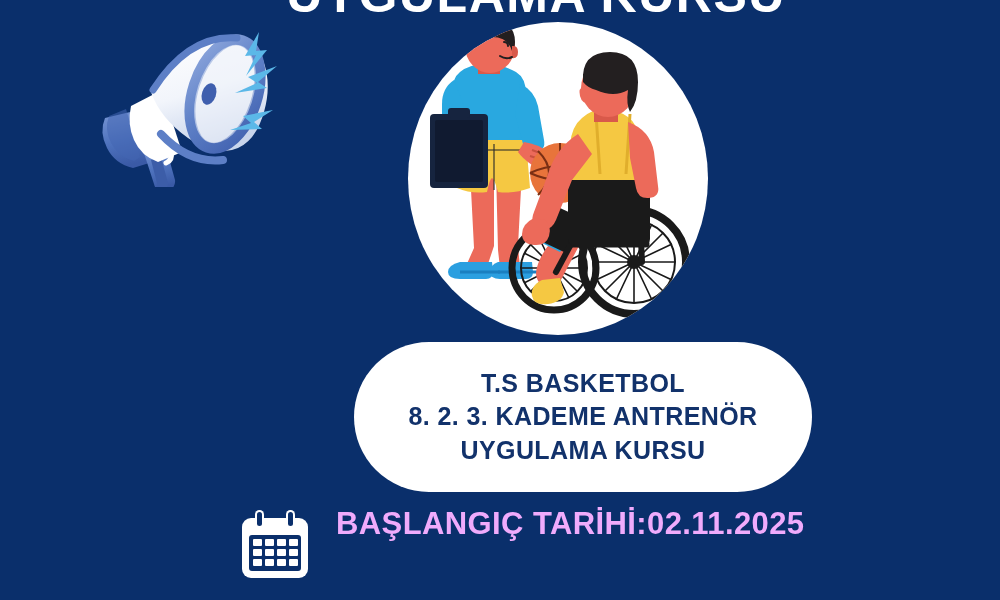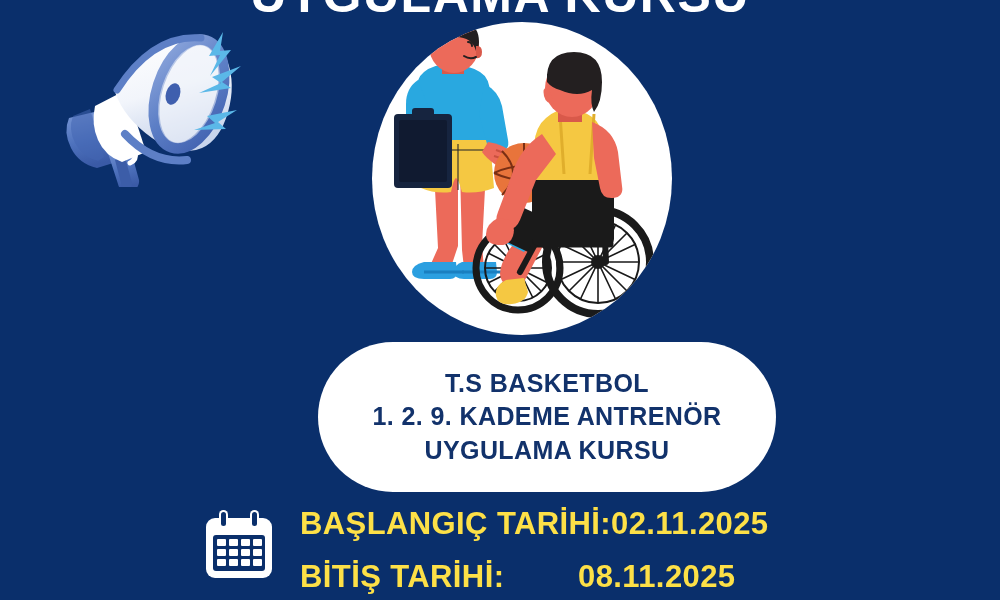--- a/index.html
+++ b/index.html
@@ -7,20 +7,21 @@
     padding: 0;
     background: #0a2f6b;
   }
   .poster {
     position: relative;
     width: 872px;
     height: 600px;
     background: #0a2f6b;
     overflow: hidden;
     font-family: "Liberation Sans", sans-serif;
+    margin-left: 36px;
   }
 
   
   .headline {
     position: absolute;
     top: -34px;
     left: 0;
     width: 1000px;
     text-align: center;
     color: #ffffff;
@@ -98,21 +99,21 @@
     flex: 0 0 auto;
     margin-top: 6px;
   }
   .date-rows {
     margin-left: 22px;
     padding-top: 4px;
   }
   .date-row {
     display: flex;
     align-items: baseline;
-    color: #fde047;
+    color: #f0abfc;
     font-size: 31px;
     font-weight: bold;
     letter-spacing: 0.4px;
     white-space: nowrap;
     margin-bottom: 17px;
   }
   .date-label { display: inline-block; min-width: 278px; }
   .date-value { display: inline-block; }
 </style>
 </head>
@@ -266,21 +267,21 @@
 
         <path d="M175 60 q-2 -30 27 -30 q28 0 28 30 q0 20 -8 30 q-4 -8 -2 -22 q-14 8 -32 0 q-8 -2 -13 -8 z" fill="#231f20"></path>
 
         <path d="M176 64 q-6 2 -4 10 q2 8 10 8" fill="#ec6a5a"></path>
       </g>
     </svg>
   </div>
 
   <div class="pill">
     <div class="pill-line">T.S BASKETBOL</div>
-    <div class="pill-line">1. 2. 9. KADEME  ANTRENÖR</div>
+    <div class="pill-line">8. 2. 3. KADEME  ANTRENÖR</div>
     <div class="pill-line">UYGULAMA KURSU</div>
   </div>
 
   <div class="date-block">
     <svg class="calendar-icon" viewBox="0 0 78 78">
       <rect x="6" y="10" width="66" height="60" rx="9" fill="#ffffff"></rect>
       <rect x="19" y="2" width="9" height="18" rx="4.5" fill="#ffffff"></rect>
       <rect x="50" y="2" width="9" height="18" rx="4.5" fill="#ffffff"></rect>
       <rect x="21" y="4" width="5" height="14" rx="2.5" fill="#0a2f6b"></rect>
       <rect x="52" y="4" width="5" height="14" rx="2.5" fill="#0a2f6b"></rect>
@@ -298,20 +299,16 @@
         <rect x="29" y="51" width="9" height="7" rx="1"></rect>
         <rect x="41" y="51" width="9" height="7" rx="1"></rect>
         <rect x="53" y="51" width="9" height="7" rx="1"></rect>
       </g>
     </svg>
     <div class="date-rows">
       <div class="date-row">
         <span class="date-label">BAŞLANGIÇ TARİHİ:</span>
         <span class="date-value">02.11.2025</span>
       </div>
-      <div class="date-row">
-        <span class="date-label">BİTİŞ TARİHİ:</span>
-        <span class="date-value">08.11.2025</span>
-      </div>
     </div>
   </div>
 
 </div>
 
 </body></html>

